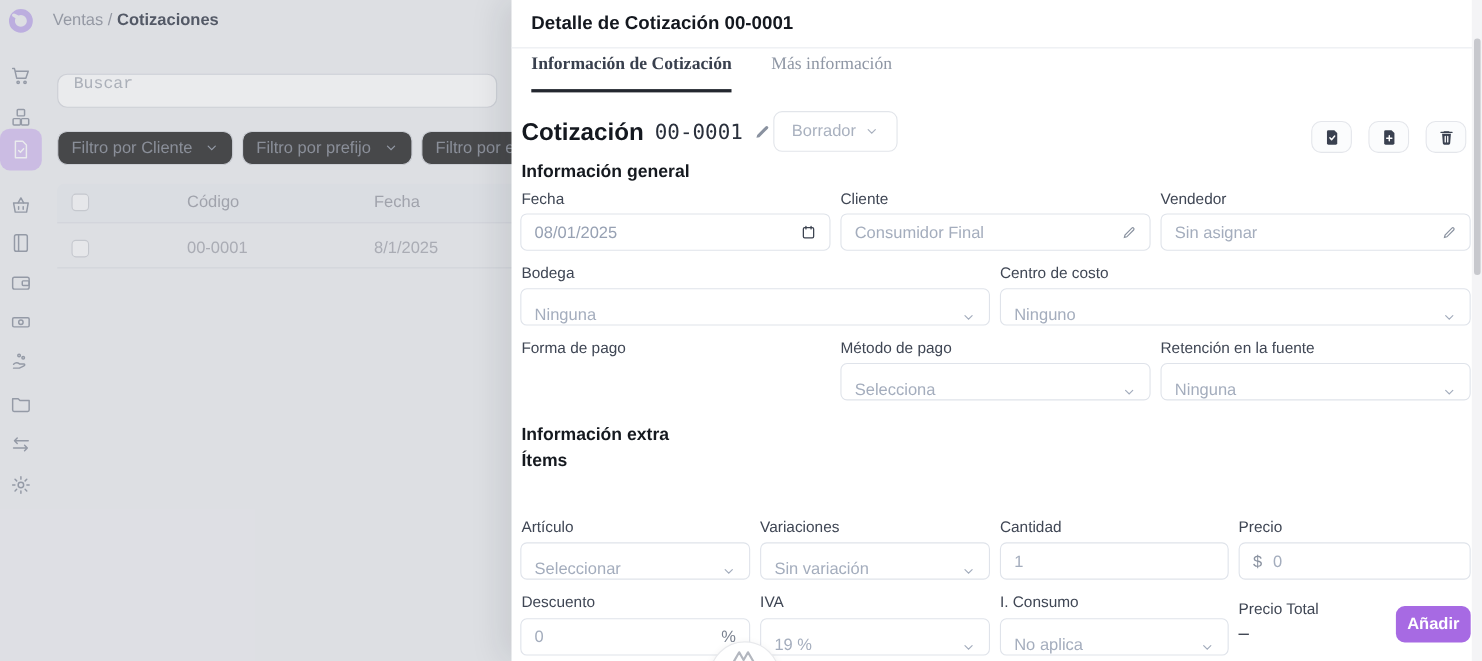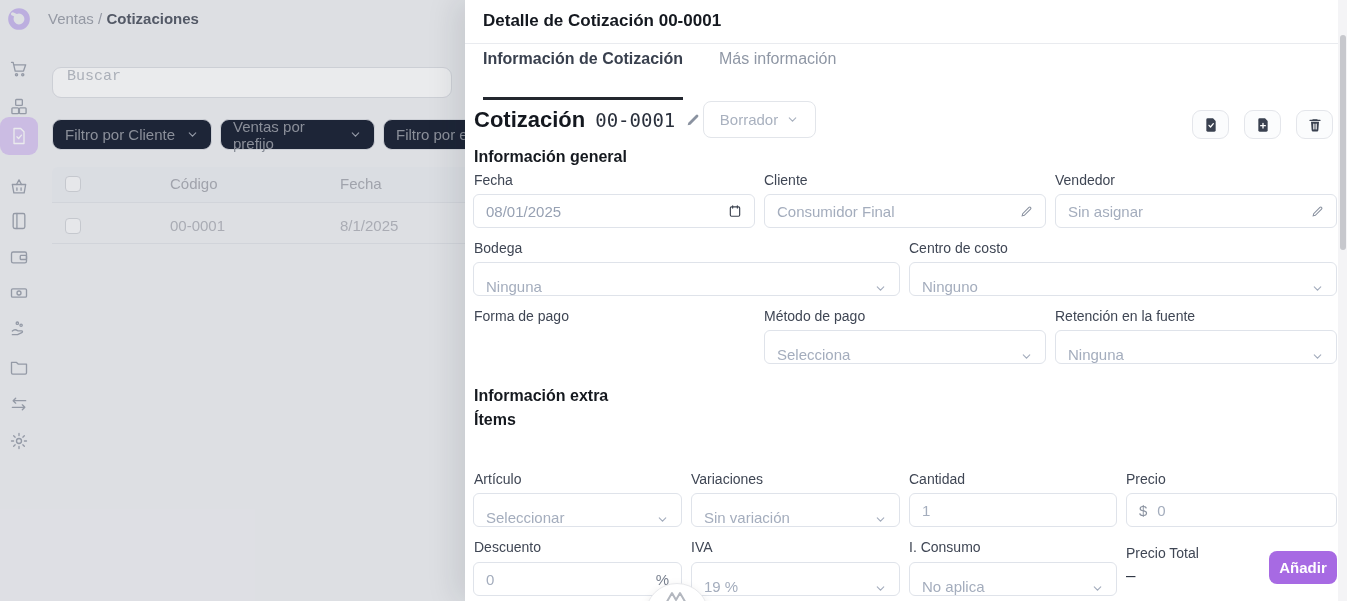--- a/index.html
+++ b/index.html
@@ -10,34 +10,34 @@
   .bg-page { position:absolute; inset:0; }
   .sidebar { position:absolute; left:0; top:0; width:38px; height:601px; }
   .side-item { position:absolute; left:0; width:38px; height:38px; display:flex; align-items:center; justify-content:center; border-radius:9px; }
   .side-item svg { stroke:#9aa0ac; fill:none; stroke-width:1.6; stroke-linecap:round; stroke-linejoin:round; }
   .side-item.active { background:#dbc8f4; }
   .side-item.active svg { stroke:#ffffff; }
   .logo { position:absolute; left:6px; top:6px; width:26px; height:26px; }
   .crumbs { position:absolute; left:48px; top:10px; font-size:15px; color:#9b9fa9; }
   .crumbs .cur { color:#4e5461; font-weight:700; }
   .search-box { position:absolute; left:52px; top:67px; width:400px; height:31px; background:#fff; border:1px solid #dcdee3; border-radius:9px; display:flex; padding:0 14px; color:#b6bac2; font-size:15px;font-family:Liberation Mono, monospace; }
-  .filter-btn { position:absolute; top:119px; height:31px; background:#0f172a; border:1px solid #dcdee3; border-radius:9px; display:flex; align-items:center; justify-content:space-between; padding:0 12px; color:#8f939d; font-size:15px; }
+  .filter-btn { position:absolute; top:119px; height:31px; background:#404040; border:1px solid #dcdee3; border-radius:9px; display:flex; align-items:center; justify-content:space-between; padding:0 12px; color:#8f939d; font-size:15px; }
   .tbl-head { position:absolute; left:52px; top:167px; width:620px; height:35px; background:#edeff3; border-radius:6px 6px 0 0; }
   .tbl-line { position:absolute; left:52px; width:620px; height:1px; background:#e2e4e9; }
   .th { position:absolute; top:175px; font-size:15px; color:#a9abb3; }
   .td { position:absolute; top:217px; font-size:15px; color:#b4b6bd; }
   .cbx { position:absolute; left:65px; width:16px; height:16px; border:1px solid #d4d6db; border-radius:4px; background:#fbfbfc; }
   .overlay { position:absolute; inset:0; background:rgba(116,122,135,0.15); z-index:5; }
 
   
   .panel { position:absolute; left:465px; top:0; width:882px; height:601px; background:#ffffff; z-index:10; box-shadow:-10px 0 28px rgba(20,25,40,0.10); }
   .p-title { position:absolute; left:18px; top:11px; font-size:17px; font-weight:700; color:#14181f; }
   .p-divider { position:absolute; left:0; top:43px; width:100%; height:1px; background:#e9ebef; }
   .tabs { position:absolute; left:18px; top:50px; display:flex; gap:36px; }
-  .tab { font-size:16px; padding-bottom:29px; cursor:default; }
+  .tab { font-size:16px; padding-bottom:13px; cursor:default;font-family:Liberation Serif, serif; }
   .tab.active { color:#39404e; font-weight:700; border-bottom:3px solid #23272f; }
   .tab.idle { color:#8f97a5; font-weight:400; }
 
   .doc-row { position:absolute; left:9px; top:100px; height:40px; display:flex; align-items:center; }
   .doc-title { font-size:22px; font-weight:800; color:#14181f; }
   .doc-num { font-family:"DejaVu Sans Mono", monospace; font-size:19px; color:#2a303c; margin-left:10px; }
   .pencil-lg { margin-left:10px; }
   .status-dd { position:absolute; left:238px; top:101px; width:113px; height:37px; border:1px solid #e2e5ea; border-radius:8px; display:flex; align-items:center; justify-content:center; gap:8px; color:#a9b1bf; font-size:15px; background:#fff; }
   .act-btn { position:absolute; top:110px; width:37px; height:29px; border:1px solid #e4e6eb; border-radius:9px; background:#fbfcfd; display:flex; align-items:center; justify-content:center; }
 
@@ -145,21 +145,21 @@
     <span>Buscar</span>
   </div>
 
   <div class="filter-btn" style="left:52px;width:160px">
     <span>Filtro por Cliente</span>
     <svg width="13" height="13" viewBox="0 0 24 24">
         <polyline points="6 9 12 15 18 9" fill="none" stroke="#9aa0ac" stroke-width="2" stroke-linecap="round"></polyline>
       </svg>
   </div>
   <div class="filter-btn" style="left:220px;width:155px">
-    <span>Ventas por prefijo</span>
+    <span>Filtro por prefijo</span>
     <svg width="13" height="13" viewBox="0 0 24 24">
         <polyline points="6 9 12 15 18 9" fill="none" stroke="#9aa0ac" stroke-width="2" stroke-linecap="round"></polyline>
       </svg>
   </div>
   <div class="filter-btn" style="left:383px;width:130px">
     <span>Filtro por e</span>
   </div>
 
   <div class="tbl-head"></div>
   <div class="cbx" style="top:176px"></div>

